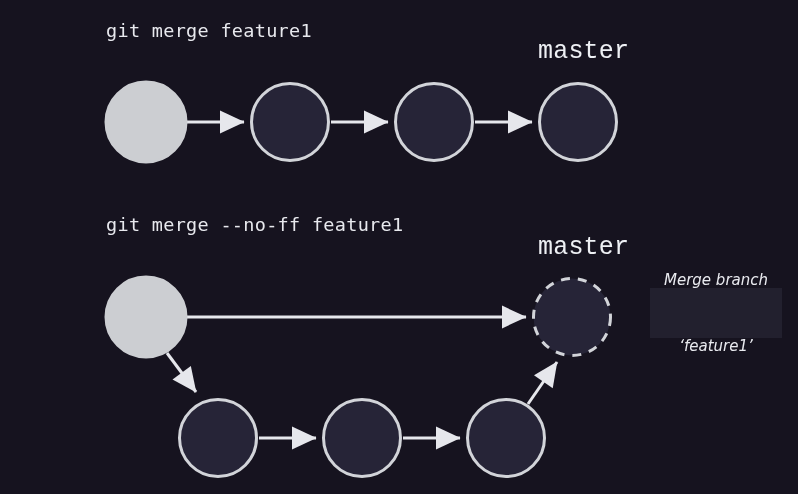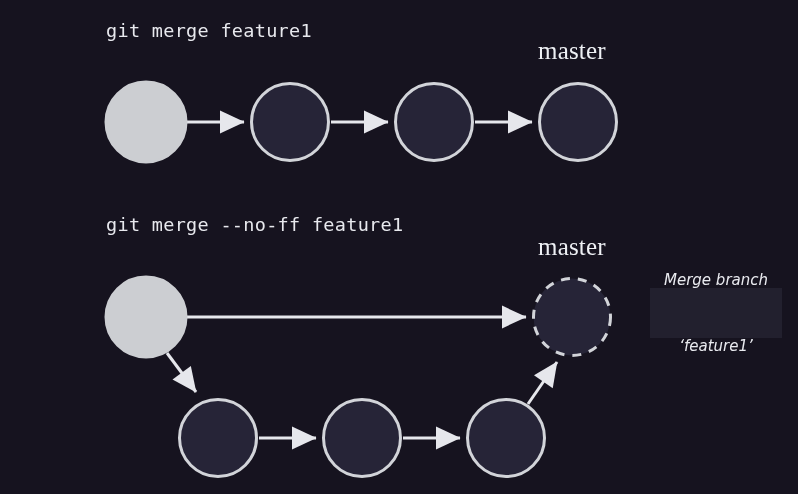--- a/index.html
+++ b/index.html
@@ -32,21 +32,21 @@
     font-size: 18.5px;
     letter-spacing: 0.3px;
     color: #e8e9ee;
     white-space: pre;
   }
   #cmd-1 { left: 106px; top: 20px; }
   #cmd-2 { left: 106px; top: 214px; }
 
   .branch-label {
     position: absolute;
-    font-family: Liberation Serif, serif;
+    font-family: Liberation Mono, monospace;
     font-size: 25px;
     color: #eef0f4;
     white-space: pre;
     letter-spacing: 0.2px;
   }
   #master-1 { left: 538px; top: 37px; }
   #master-2 { left: 538px; top: 233px; }
 
   #merge-note {
     position: absolute;

